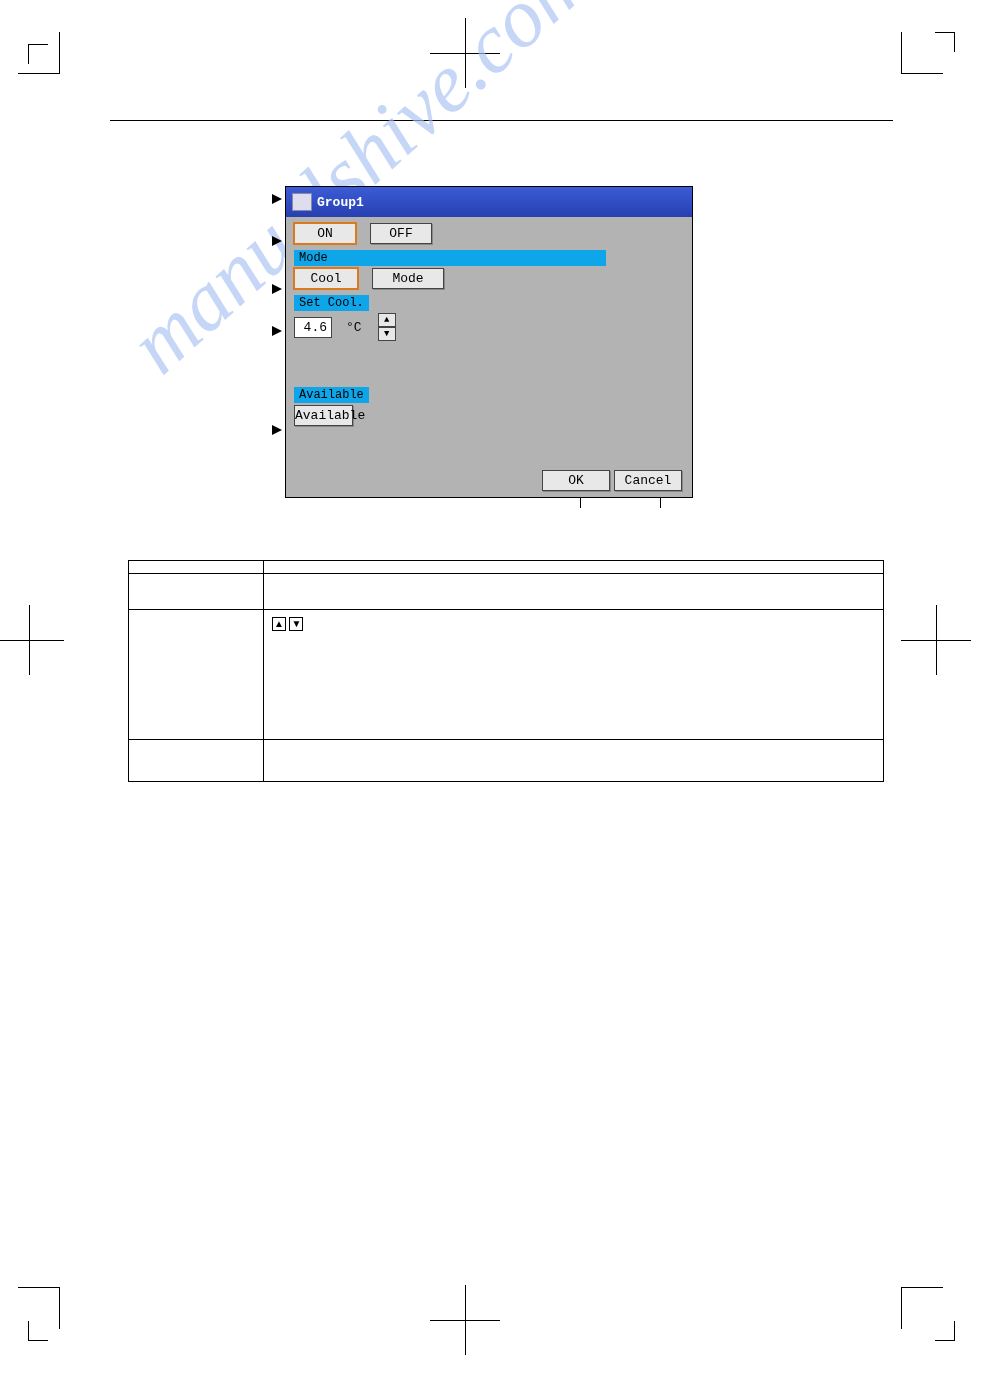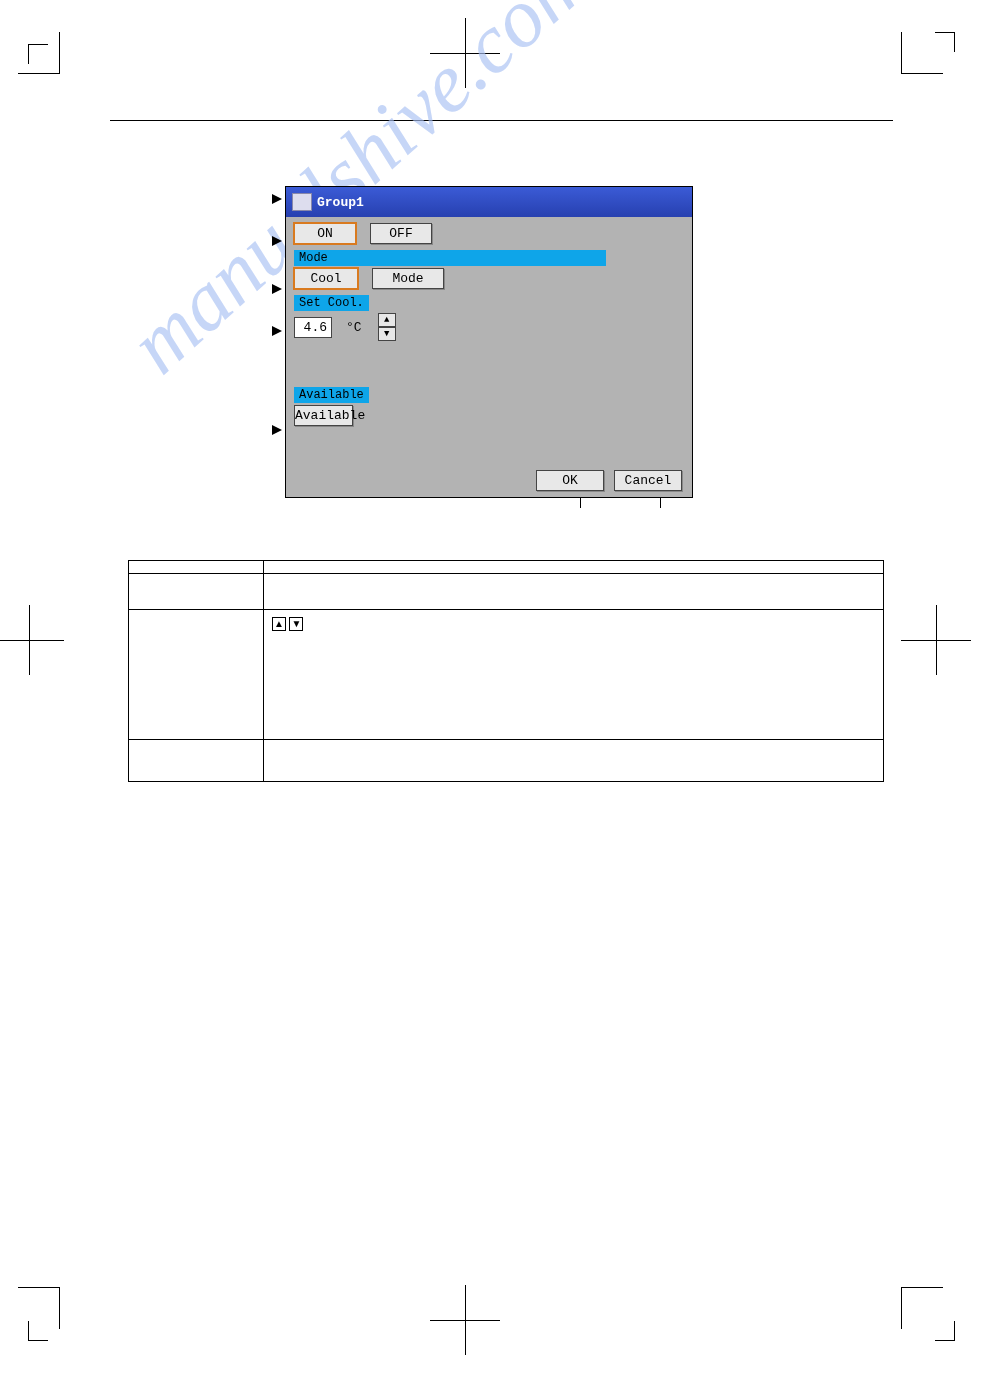--- a/index.html
+++ b/index.html
@@ -33,21 +33,21 @@
   .titlebar { height: 30px; background: linear-gradient(#3b5bd6, #2740b0); color: #fff; display: flex; align-items: center; padding: 0 6px; gap: 5px; font-weight: bold; }
   .titlebar .ico { width: 20px; height: 18px; background: #dde; border: 1px solid #88a; }
   .body { padding: 4px 8px 0 8px; }
   .row { display: flex; align-items: center; gap: 14px; margin: 2px 0; }
   .btn { background: #e8e8e8; border: 1px solid #444; padding: 2px 0; width: 62px; text-align: center; box-shadow: 1px 1px 0 #888; }
   .btn.sel { outline: 2px solid #d97a1f; outline-offset: -1px; }
   .lbl-bar { background: #0ea5e9; display: inline-block; padding: 1px 5px; margin-top: 4px; font-size: 12px; }
   .val-box { background: #fff; border: 1px solid #444; padding: 2px 4px; width: 38px; display: inline-block; text-align: right; }
   .spin { display: inline-flex; flex-direction: column; vertical-align: middle; margin-left: 2px; }
   .spin .s { width: 18px; height: 14px; background: #e8e8e8; border: 1px solid #444; font-size: 9px; text-align:center; line-height:12px; }
-  .footer { position: absolute; bottom: 6px; right: 10px; display: flex; gap: 10px; }
+  .footer { position: absolute; bottom: 6px; right: 10px; display: flex; gap: 4px; }
   .footer .btn { width: 68px; }
 
   
   .arrow { position: absolute; width: 0; height: 0; border-top: 5px solid transparent; border-bottom: 5px solid transparent; border-left: 10px solid #000; }
   .a1 { top: 194px; left: 272px; }
   .a2 { top: 236px; left: 272px; }
   .a3 { top: 284px; left: 272px; }
   .a4 { top: 326px; left: 272px; }
   .a5 { top: 425px; left: 272px; }
   .line-down { position:absolute; border-left:1px solid #000; }

